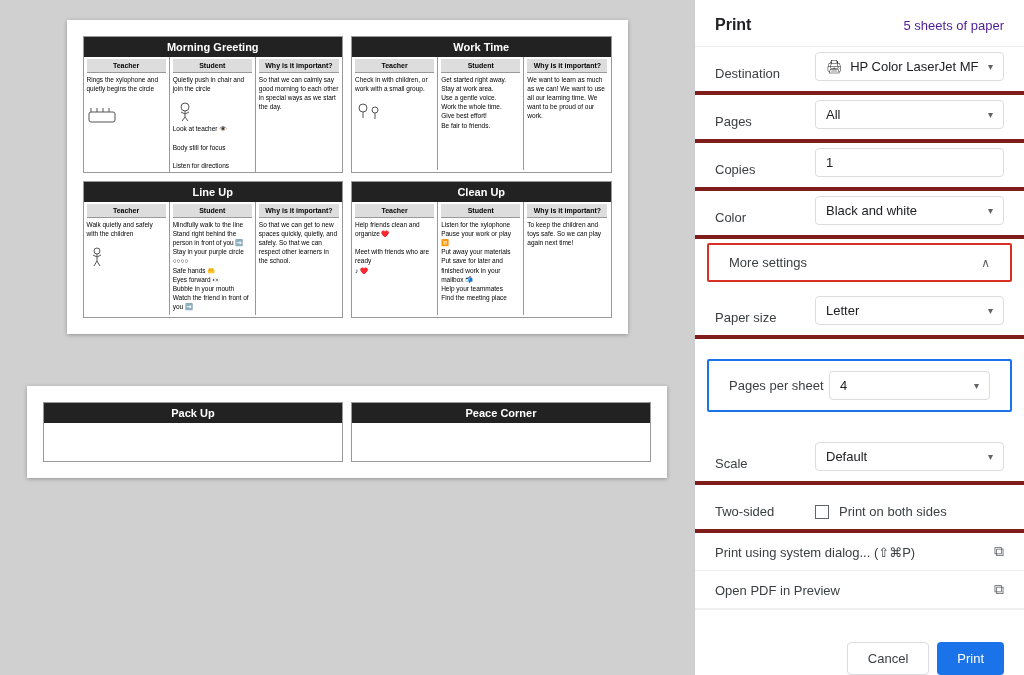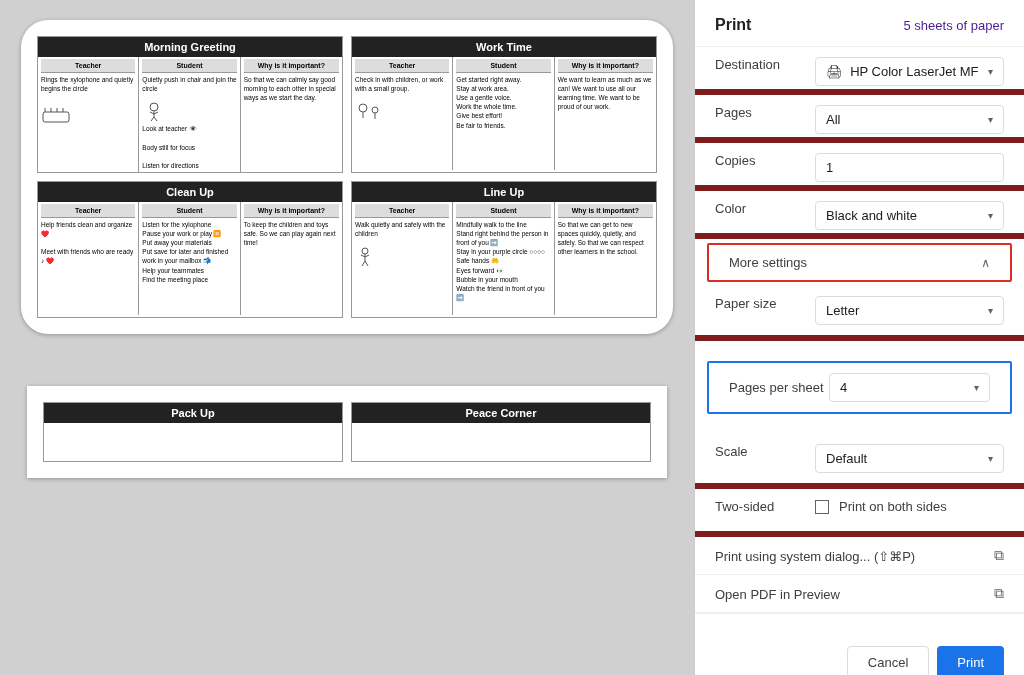--- a/index.html
+++ b/index.html
@@ -19,24 +19,23 @@
       overflow-y: auto;
       display: flex;
       flex-direction: column;
       align-items: center;
       padding: 20px 10px;
       gap: 12px;
     }
 
     .page-preview {
       background: white;
-      width: 652px;
+      width: 561px;
       padding: 16px;
       box-shadow: 0 1px 4px rgba(0,0,0,0.3);
-      border-radius: 27px;
     }
 
     .page-grid {
       display: grid;
       grid-template-columns: 1fr 1fr;
       grid-template-rows: 1fr 1fr;
       gap: 8px;
       width: 100%;
     }
 
@@ -108,23 +107,23 @@
       color: #202124;
     }
 
     .sheets-info {
       font-size: 13px;
       color: #4c1d95;
     }
 
     .setting-row {
       display: flex;
-      align-items: flex-start;
+      align-items: flex-end;
       padding: 10px 20px;
-      border-bottom: 6px solid #7f1d1d;
+      border-bottom: 4px solid #7f1d1d;
       min-height: 48px;
     }
 
     .setting-label {
       width: 100px;
       font-size: 13px;
       color: #3c4043;
       flex-shrink: 0;
     }
 
@@ -353,50 +352,20 @@
           <div class="routine-col">
             <div class="routine-col-header">Why is it important?</div>
             <div class="routine-col-content">We want to learn as much as we can!
 We want to use all our learning time.
 We want to be proud of our work.</div>
           </div>
         </div>
       </div>
 
       <div class="routine-card">
-        <div class="routine-card-title">Clean Up</div>
-        <div class="routine-card-cols">
-          <div class="routine-col">
-            <div class="routine-col-header">Teacher</div>
-            <div class="routine-col-content">
-              Help friends clean and organize ♥️<br><br>
-              Meet with friends who are ready<br>
-              ♪ ♥️
-            </div>
-          </div>
-          <div class="routine-col">
-            <div class="routine-col-header">Student</div>
-            <div class="routine-col-content">
-              Listen for the xylophone<br>
-              Pause your work or play ⏸️<br>
-              Put away your materials<br>
-              Put save for later and finished work in your mailbox 📬<br>
-              Help your teammates<br>
-              Find the meeting place
-            </div>
-          </div>
-          <div class="routine-col">
-            <div class="routine-col-header">Why is it important?</div>
-            <div class="routine-col-content">To keep the children and toys safe.
-So we can play again next time!</div>
-          </div>
-        </div>
-      </div>
-
-      <div class="routine-card">
         <div class="routine-card-title">Line Up</div>
         <div class="routine-card-cols">
           <div class="routine-col">
             <div class="routine-col-header">Teacher</div>
             <div class="routine-col-content">
               Walk quietly and safely with the children<br><br>
               <svg width="20" height="22" style="display:block">
                   <circle cx="10" cy="4" r="3" fill="none" stroke="#555" stroke-width="1"></circle>
                   <line x1="10" y1="7" x2="10" y2="14" stroke="#555" stroke-width="1"></line>
                   <line x1="10" y1="10" x2="6" y2="8" stroke="#555" stroke-width="1"></line>
@@ -419,20 +388,50 @@
             </div>
           </div>
           <div class="routine-col">
             <div class="routine-col-header">Why is it important?</div>
             <div class="routine-col-content">So that we can get to new spaces quickly, quietly, and safely.
 So that we can respect other learners in the school.</div>
           </div>
         </div>
       </div>
 
+      <div class="routine-card">
+        <div class="routine-card-title">Clean Up</div>
+        <div class="routine-card-cols">
+          <div class="routine-col">
+            <div class="routine-col-header">Teacher</div>
+            <div class="routine-col-content">
+              Help friends clean and organize ♥️<br><br>
+              Meet with friends who are ready<br>
+              ♪ ♥️
+            </div>
+          </div>
+          <div class="routine-col">
+            <div class="routine-col-header">Student</div>
+            <div class="routine-col-content">
+              Listen for the xylophone<br>
+              Pause your work or play ⏸️<br>
+              Put away your materials<br>
+              Put save for later and finished work in your mailbox 📬<br>
+              Help your teammates<br>
+              Find the meeting place
+            </div>
+          </div>
+          <div class="routine-col">
+            <div class="routine-col-header">Why is it important?</div>
+            <div class="routine-col-content">To keep the children and toys safe.
+So we can play again next time!</div>
+          </div>
+        </div>
+      </div>
+
     </div>
   </div>
 
   <div class="page2-preview">
     <div class="page2-grid">
       <div class="routine-card" style="height:60px">
         <div class="routine-card-title">Pack Up</div>
       </div>
       <div class="routine-card" style="height:60px">
         <div class="routine-card-title">Peace Corner</div>

